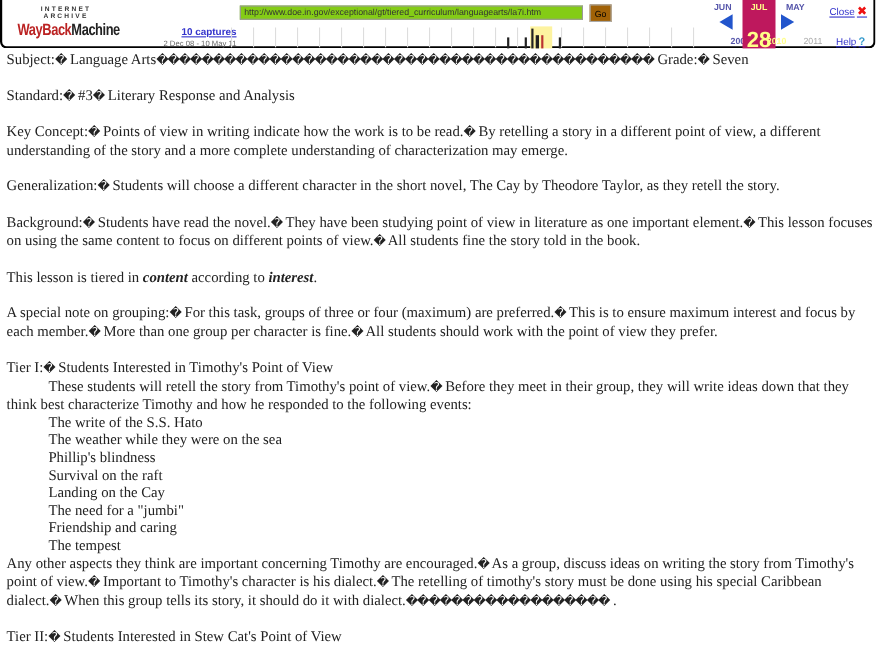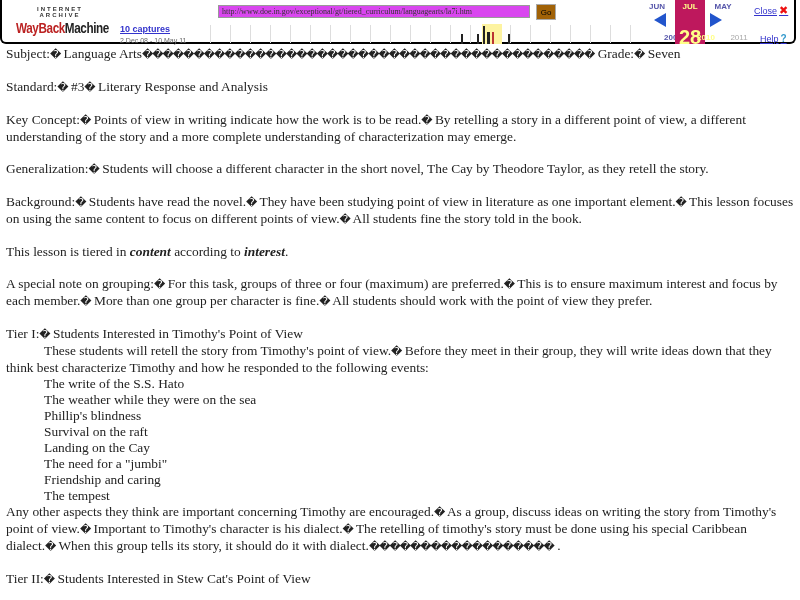--- a/index.html
+++ b/index.html
@@ -8,26 +8,26 @@
   
   .wb-bar { position:absolute; left:0; top:0; width:796px; height:44px; background:#fff;
             border:2px solid #000; border-top:none; border-radius:0 0 6px 6px; box-sizing:border-box;
             font-family:"Liberation Sans","DejaVu Sans",sans-serif; }
   .wb-logo { position:absolute; left:14px; top:6px; width:88px; height:32px; }
   .wb-logo .ia { font-size:6px; letter-spacing:2px; color:#333; font-weight:bold; text-align:center; }
   .wb-logo .wm { margin-top:2px; font-size:15px; font-weight:bold; line-height:16px; letter-spacing:-0.5px;
                  font-family:"Liberation Sans Narrow","Liberation Sans",sans-serif; transform:scaleX(0.78); transform-origin:left; white-space:nowrap; }
   .wb-logo .wm .w1 { color:#b22; }
   .wb-logo .wm .w2 { color:#222; }
-  .wb-caps { position:absolute; left:118px; top:24px; width:80px; text-align:left; }
+  .wb-caps { position:absolute; left:133px; top:24px; width:80px; text-align:right; }
   .wb-caps a { font-size:9px; color:#33c; text-decoration:underline; font-weight:bold; display:block; cursor:pointer; }
   .wb-caps .range { font-size:7px; color:#666; margin-top:3px; display:block; }
   .wb-url { position:absolute; left:216px; top:5px; width:312px; height:13px; border:1px solid #999;
             font-size:8px; padding:0 3px; box-sizing:border-box; line-height:11px; color:#333;
-            font-family:Liberation Serif, serif; background:#d946ef; }
+            font-family:Liberation Sans, sans-serif; background:#84cc16; }
   .wb-go { position:absolute; left:534px; top:4px; width:20px; height:16px; border:1px solid #aaa;
            background:#a16207; font-size:8px; text-align:center; line-height:15px; cursor:pointer; padding:0; }
   .wb-timeline { position:absolute; left:208px; top:24px; width:424px; height:20px; }
   .wb-timeline .tick { position:absolute; top:1px; width:1px; height:18px; background:#ddd; }
   .wb-timeline .hl { position:absolute; left:272px; top:0; width:20px; height:20px; background:#fdf3a0; }
   .wb-timeline .cap { position:absolute; bottom:0; width:2px; background:#222; }
   .wb-cal { position:absolute; left:640px; top:0; width:96px; height:44px; }
   .wb-cal .col { position:absolute; top:0; width:30px; height:44px; text-align:center; font-weight:bold; }
   .wb-cal .col .mo { font-size:8px; margin-top:2px; display:block; }
   .wb-cal .col .yr { font-size:8px; position:absolute; bottom:2px; left:16px; width:100%; }

